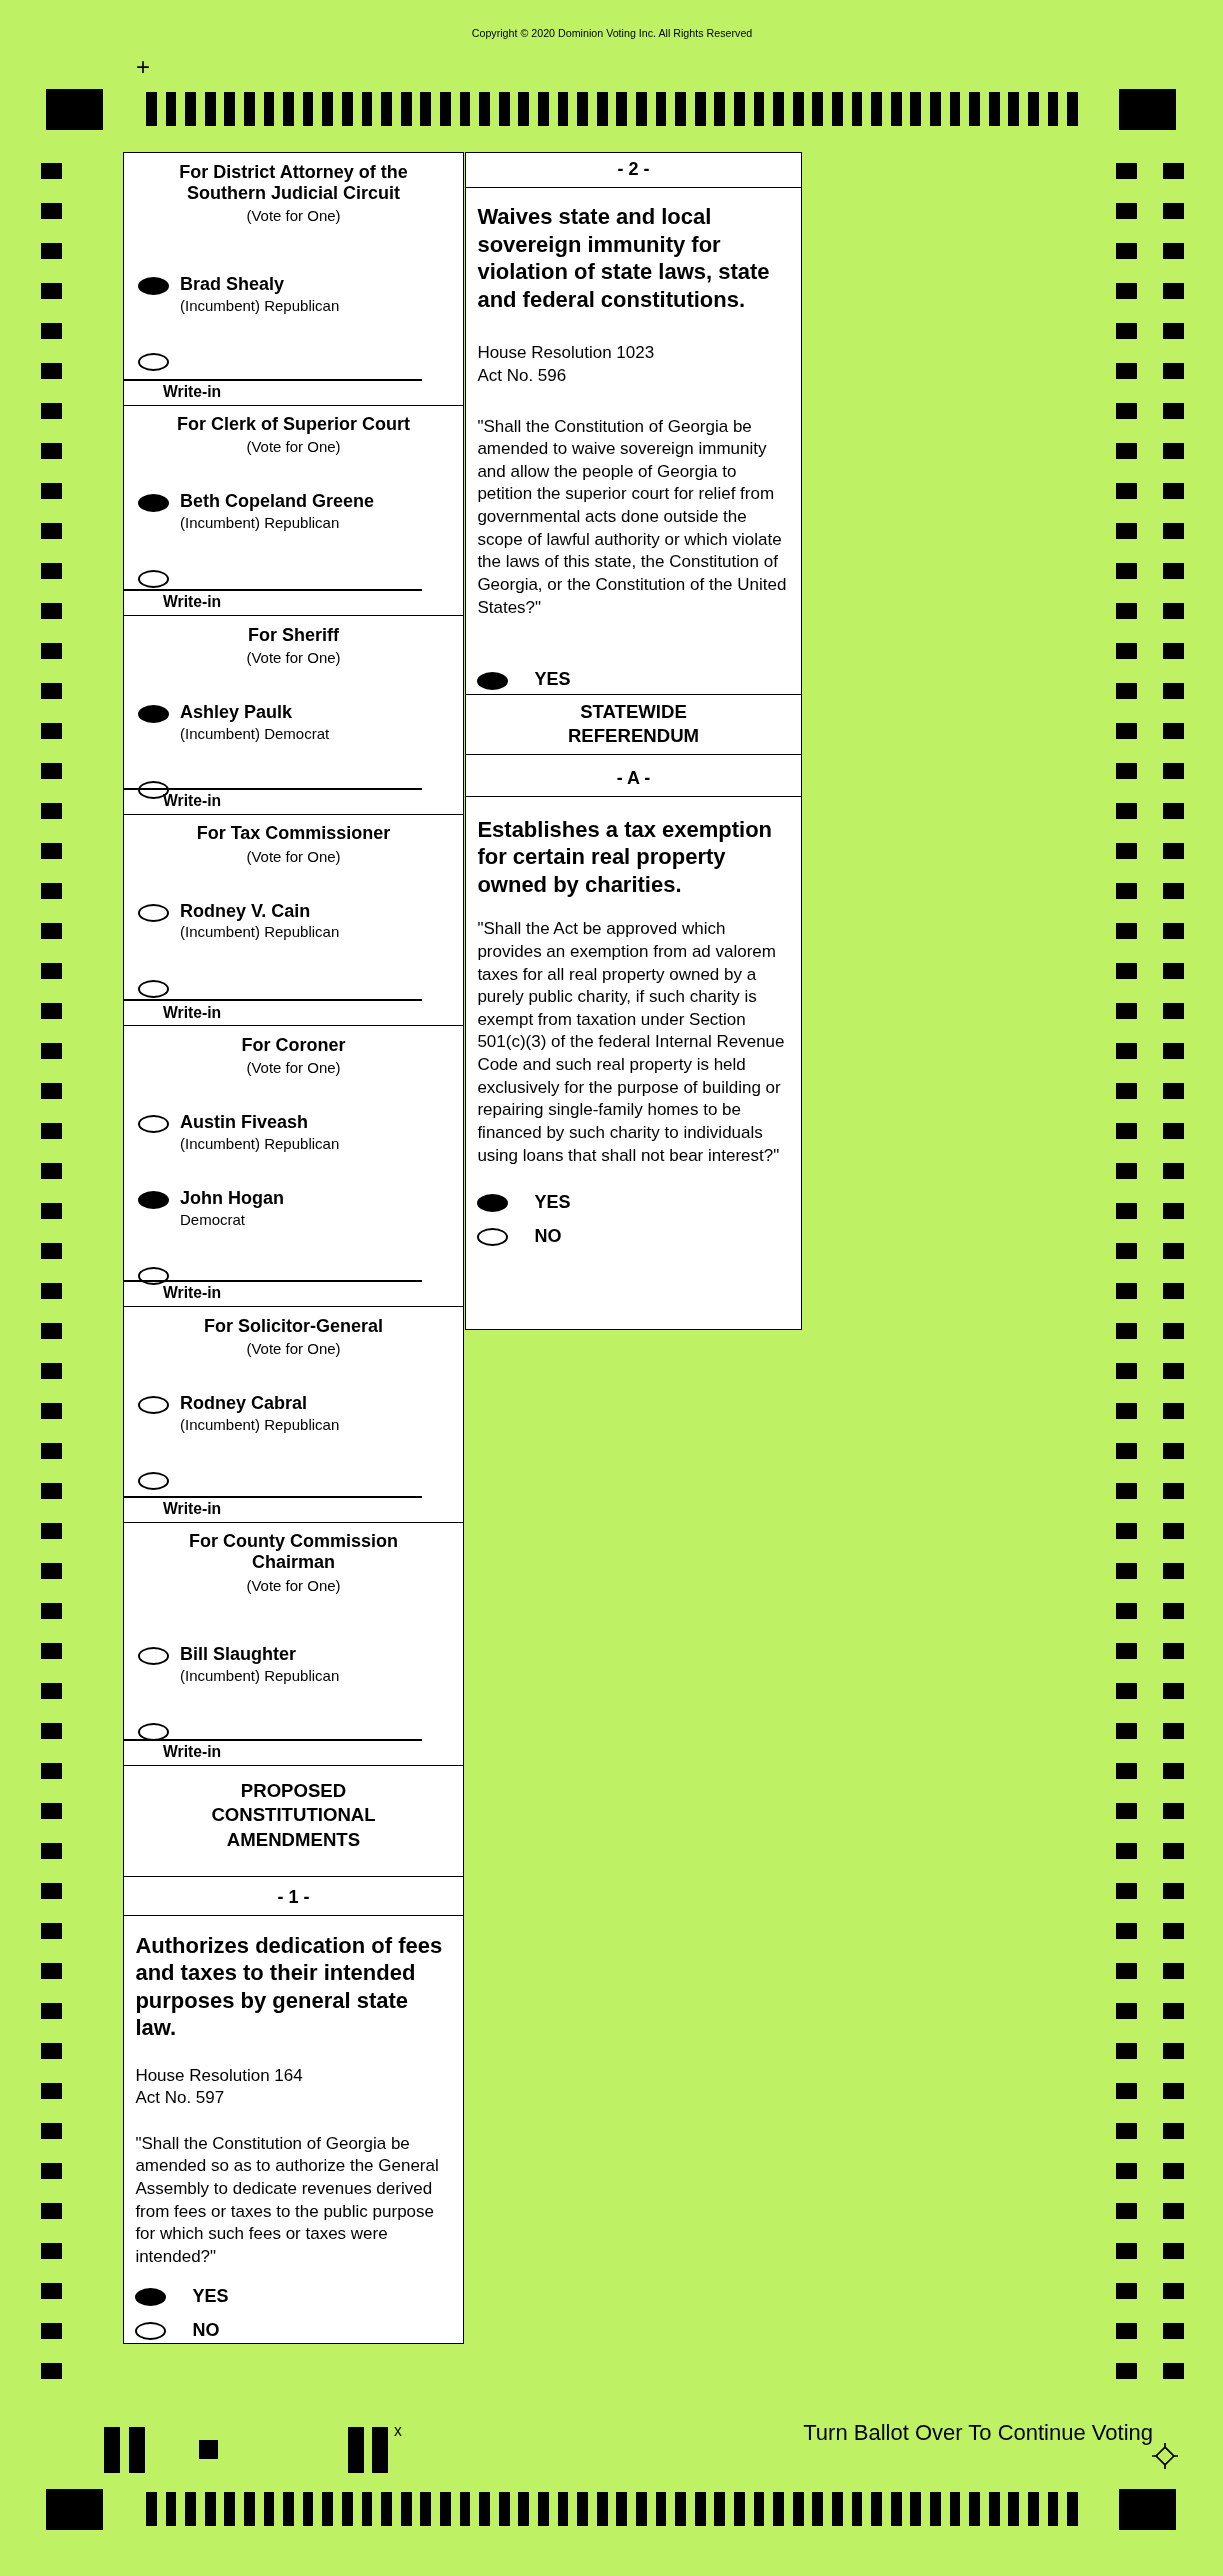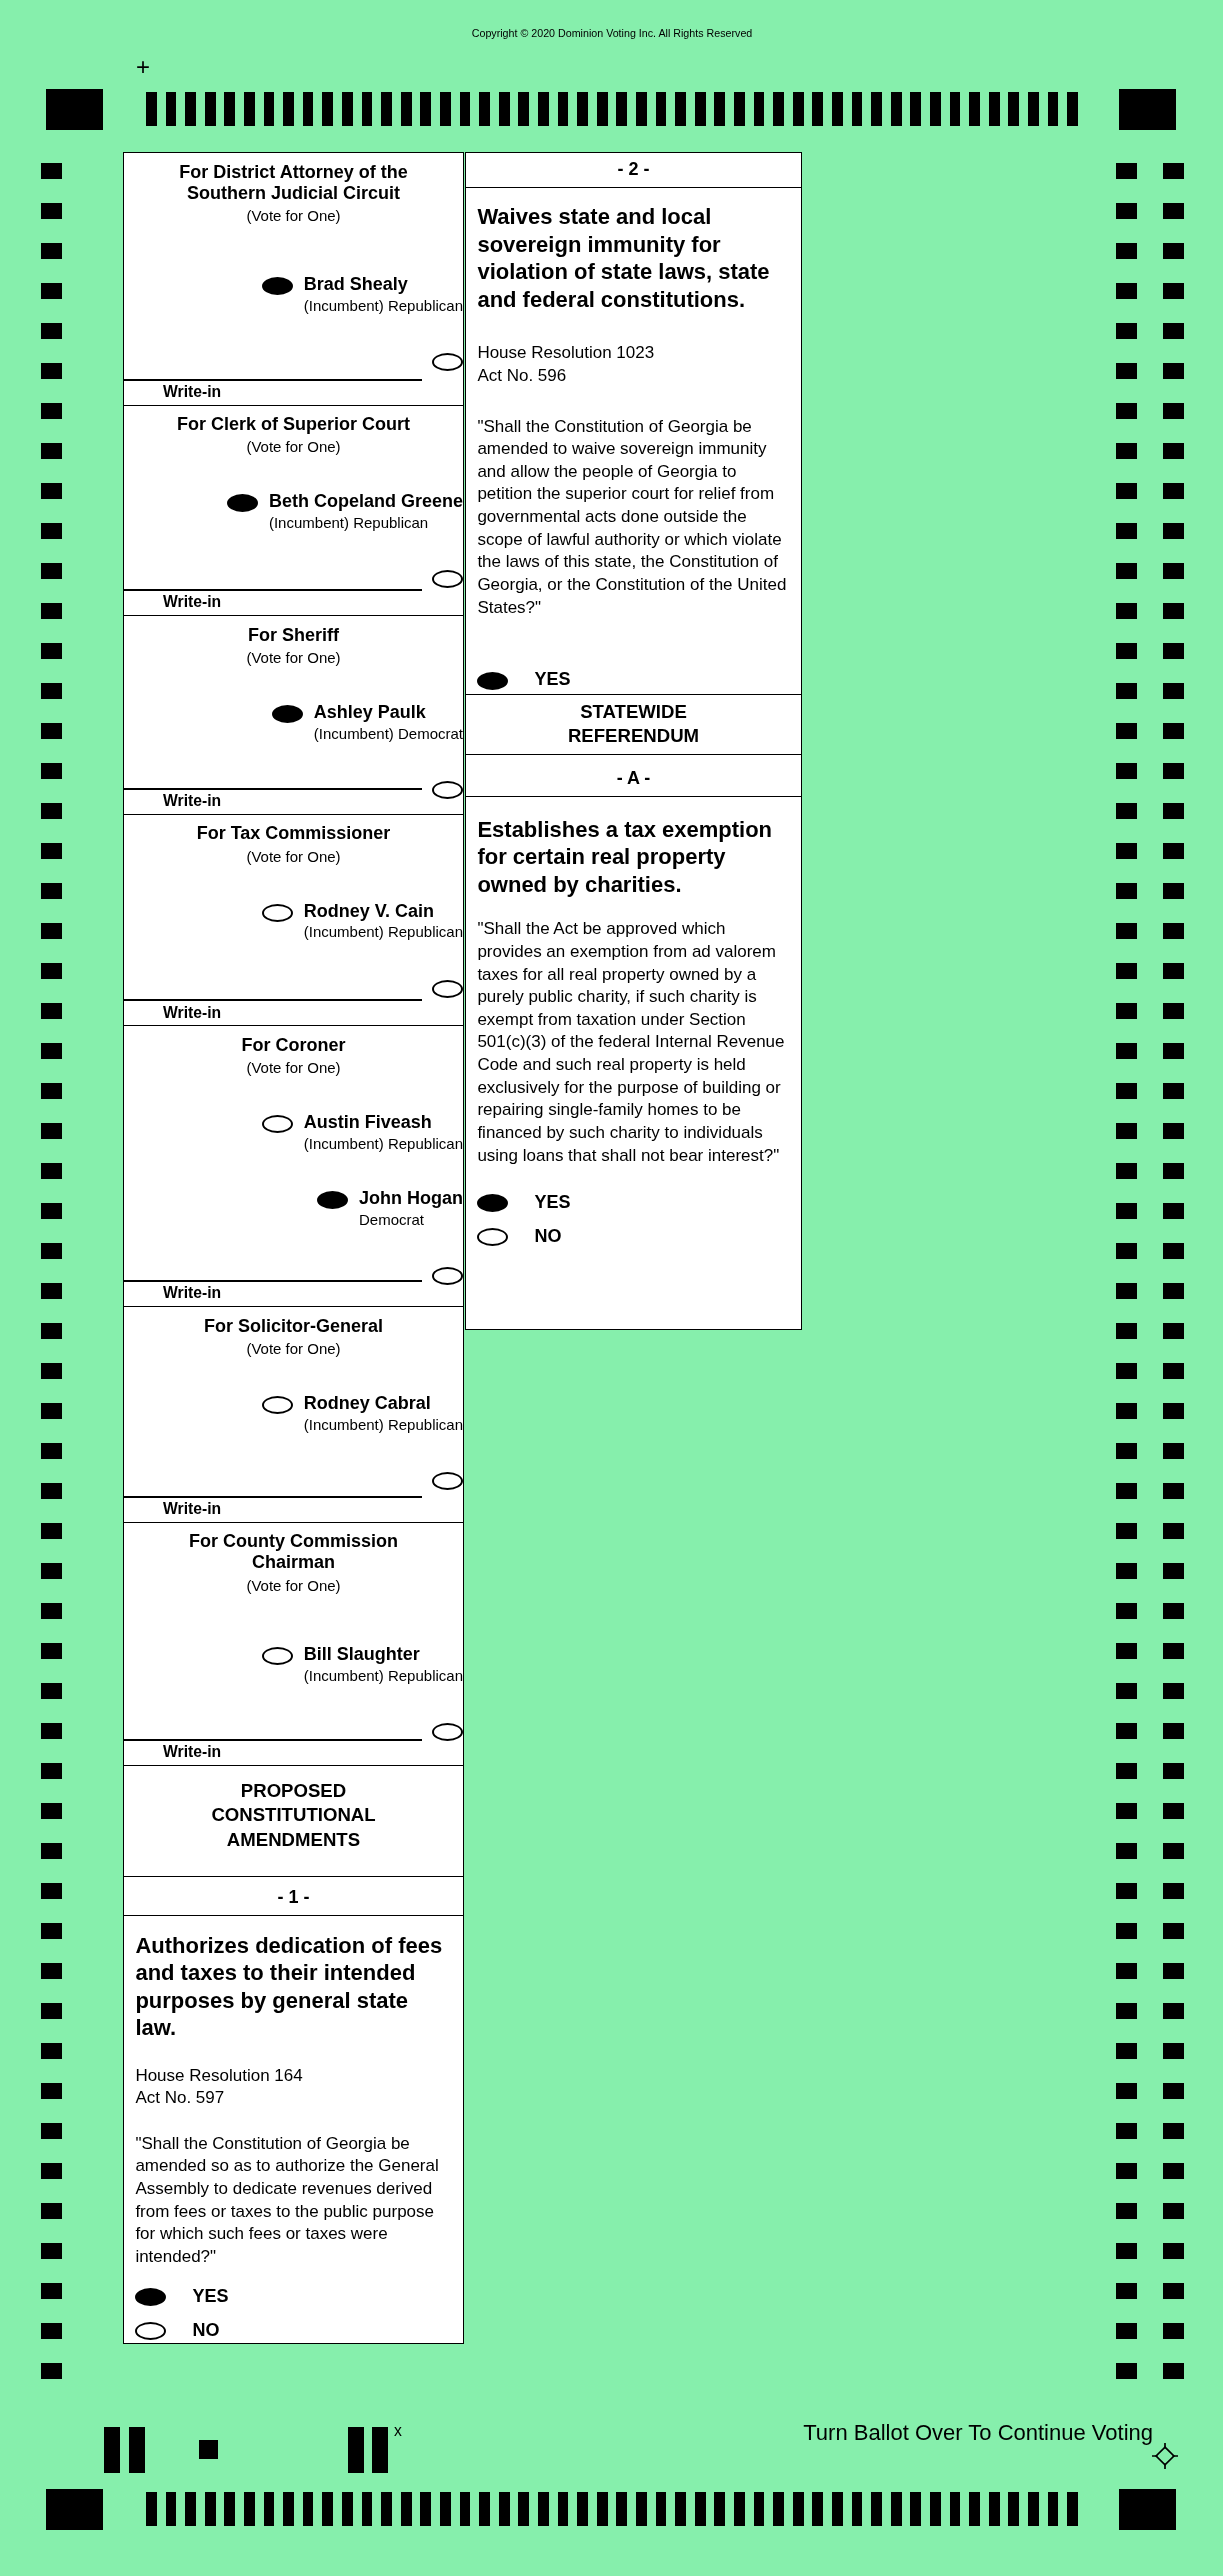--- a/index.html
+++ b/index.html
@@ -1,16 +1,16 @@
 <!DOCTYPE html>
 <html style="font-size:11.4px"><head>
 <meta charset="utf-8">
 <style>
   html,body{margin:0;padding:0;background:#ffffff;}
-  .ballot{position:relative;width:1224px;height:2576px;background:#86efac;
+  .ballot{position:relative;width:1224px;height:2576px;background:#bef264;
           font-family:"Liberation Sans",sans-serif;color:#000;overflow:hidden;}
 
   
   .block{position:absolute;background:#000;}
   #blk-tl{left:46px;top:89px;width:57px;height:41px;}
   #blk-tr{left:1119px;top:89px;width:57px;height:41px;}
   #blk-bl{left:46px;top:2489px;width:57px;height:41px;}
   #blk-br{left:1119px;top:2489px;width:57px;height:41px;}
   .timing-row{position:absolute;left:146px;width:935px;height:34px;
     background:repeating-linear-gradient(90deg,#000 0 10.7px,transparent 10.7px 19.6px);}
@@ -27,21 +27,21 @@
 
   
   .col-left{position:absolute;left:123px;top:152px;width:341px;}
   .col-right{position:absolute;left:465px;top:152px;width:337px;}
   .box{position:relative;border:1.4px solid #000;background:#fff;box-sizing:border-box;overflow:hidden;}
   .box + .box{margin-top:-1.4px;}
 
   
   .contest-title{font-weight:bold;font-size:18px;line-height:1.18;text-align:center;padding:8.6px 41px 0;}
   .vote-for{font-size:15px;text-align:center;margin-top:2.9px;}
-  .candidate{display:flex;align-items:flex-start;margin:37px 0 0 14.3px;gap:10.7px;justify-content:flex-end;}
+  .candidate{display:flex;align-items:flex-start;margin:37px 0 0 14.3px;gap:10.7px;}
   .candidate.mt-lg{margin-top:51px;}
   .oval{flex:none;width:31px;height:18px;border:2.9px solid #000;border-radius:50%;
         background:#fff;margin-top:2.1px;box-sizing:border-box;}
   .oval[data-filled="true"]{background:#000;}
   .cand-name{display:block;font-weight:bold;font-size:18px;line-height:1.1;}
   .cand-party{display:block;font-size:15px;margin-top:2.1px;}
   .writein{position:absolute;left:0;right:0;bottom:0;}
   .writein-line{width:88%;border-top:2.1px solid #000;}
   .writein-label{display:block;font-weight:bold;font-size:15.7px;padding:2.1px 0 4.3px 39px;}
 

